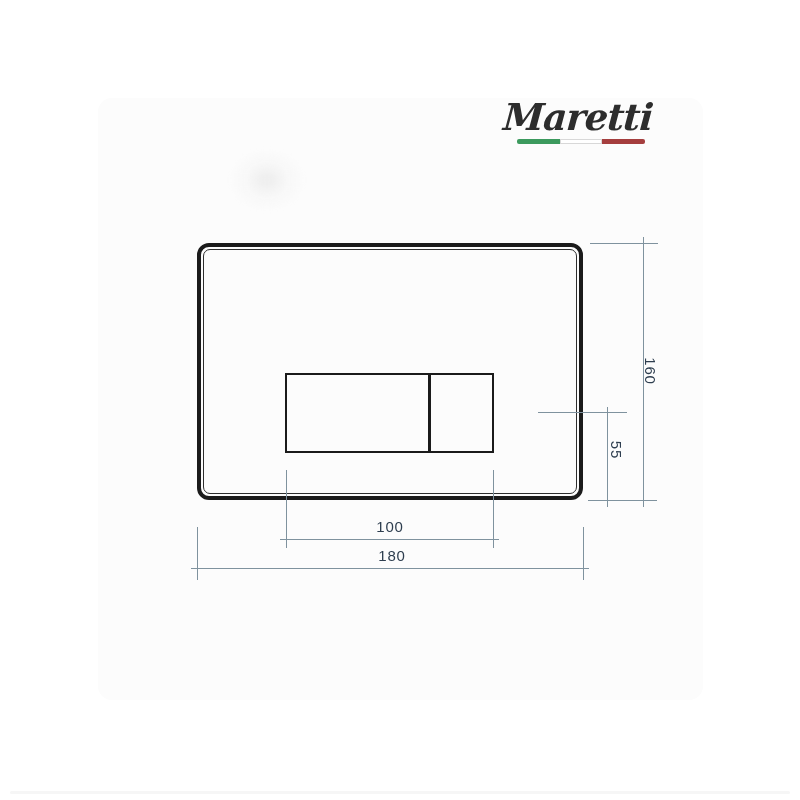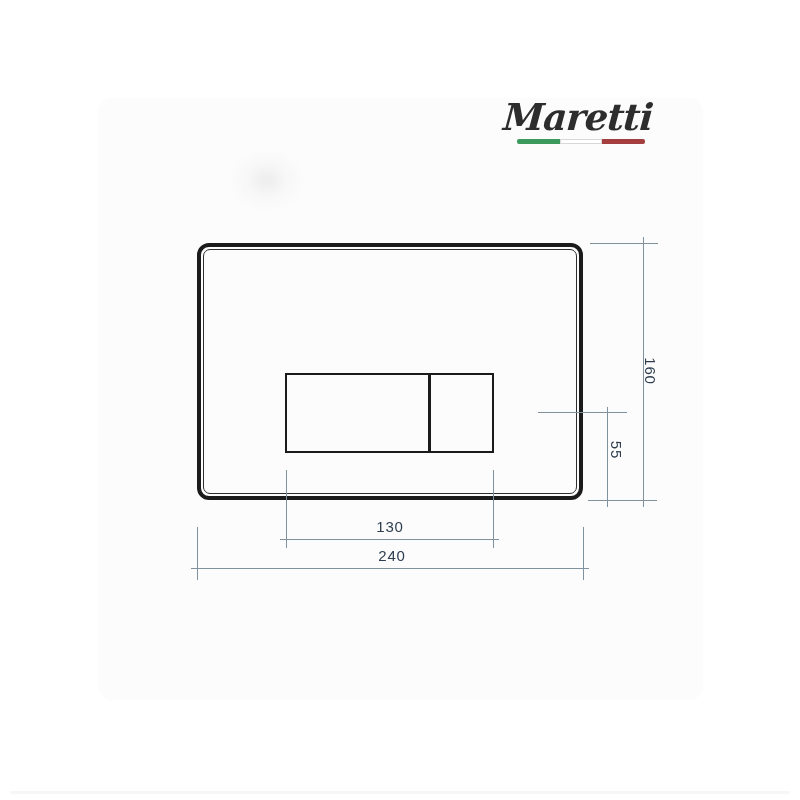--- a/index.html
+++ b/index.html
@@ -133,22 +133,22 @@
   <div class="dline v d160-line"></div>
   <div class="dlabel rot d160-label">160</div>
 
   <div class="dline h d55-ext-top"></div>
   <div class="dline v d55-line"></div>
   <div class="dlabel rot d55-label">55</div>
 
   <div class="dline v d130-ext-l"></div>
   <div class="dline v d130-ext-r"></div>
   <div class="dline h d130-line"></div>
-  <div class="dlabel d130-label">130</div>
+  <div class="dlabel d130-label">100</div>
 
   <div class="dline v d240-ext-l"></div>
   <div class="dline v d240-ext-r"></div>
   <div class="dline h d240-line"></div>
-  <div class="dlabel d240-label">240</div>
+  <div class="dlabel d240-label">180</div>
 
   <div class="bottom-hairline"></div>
 
 </div>
 
 </body></html>

